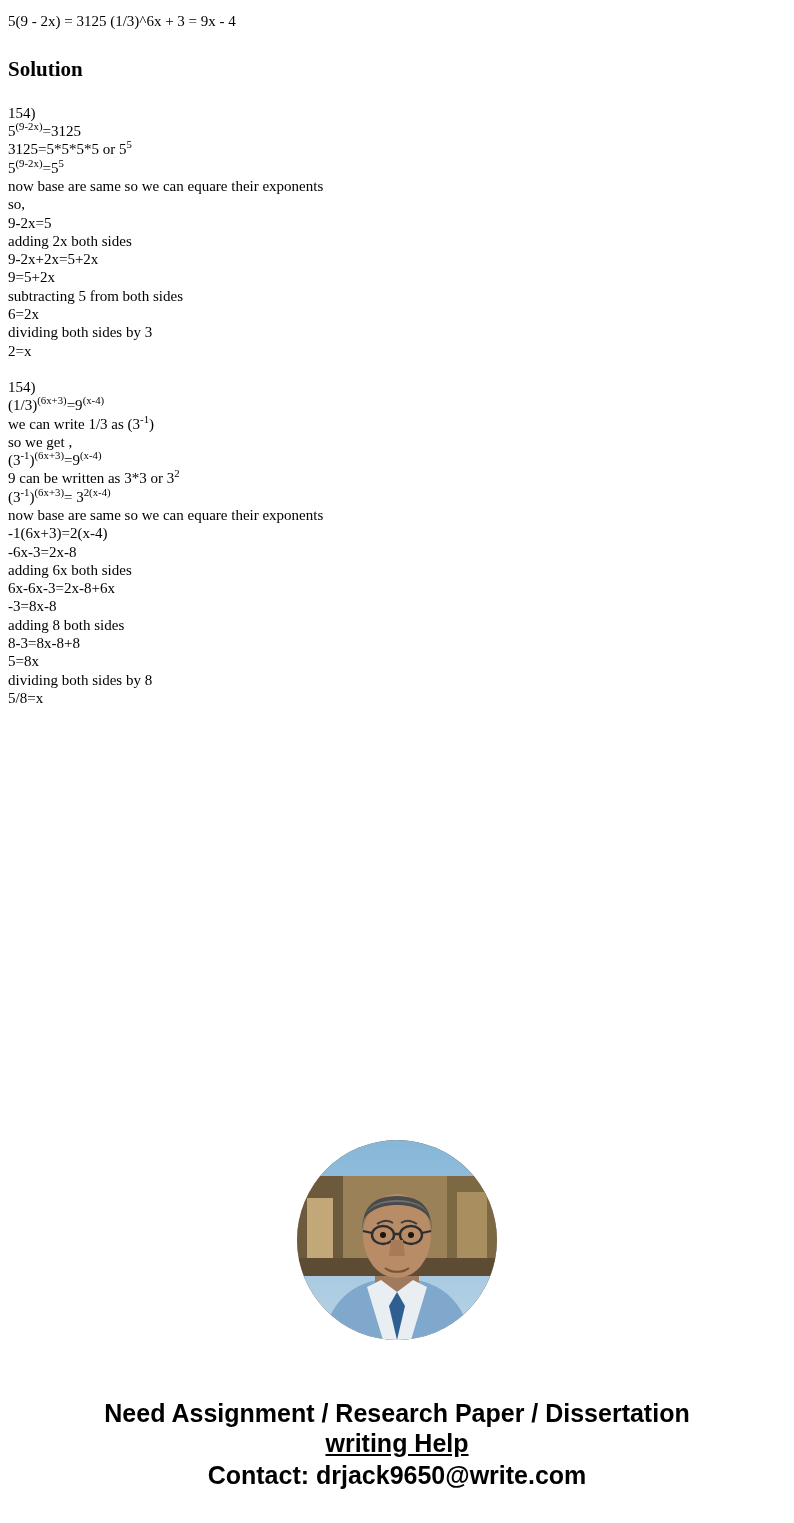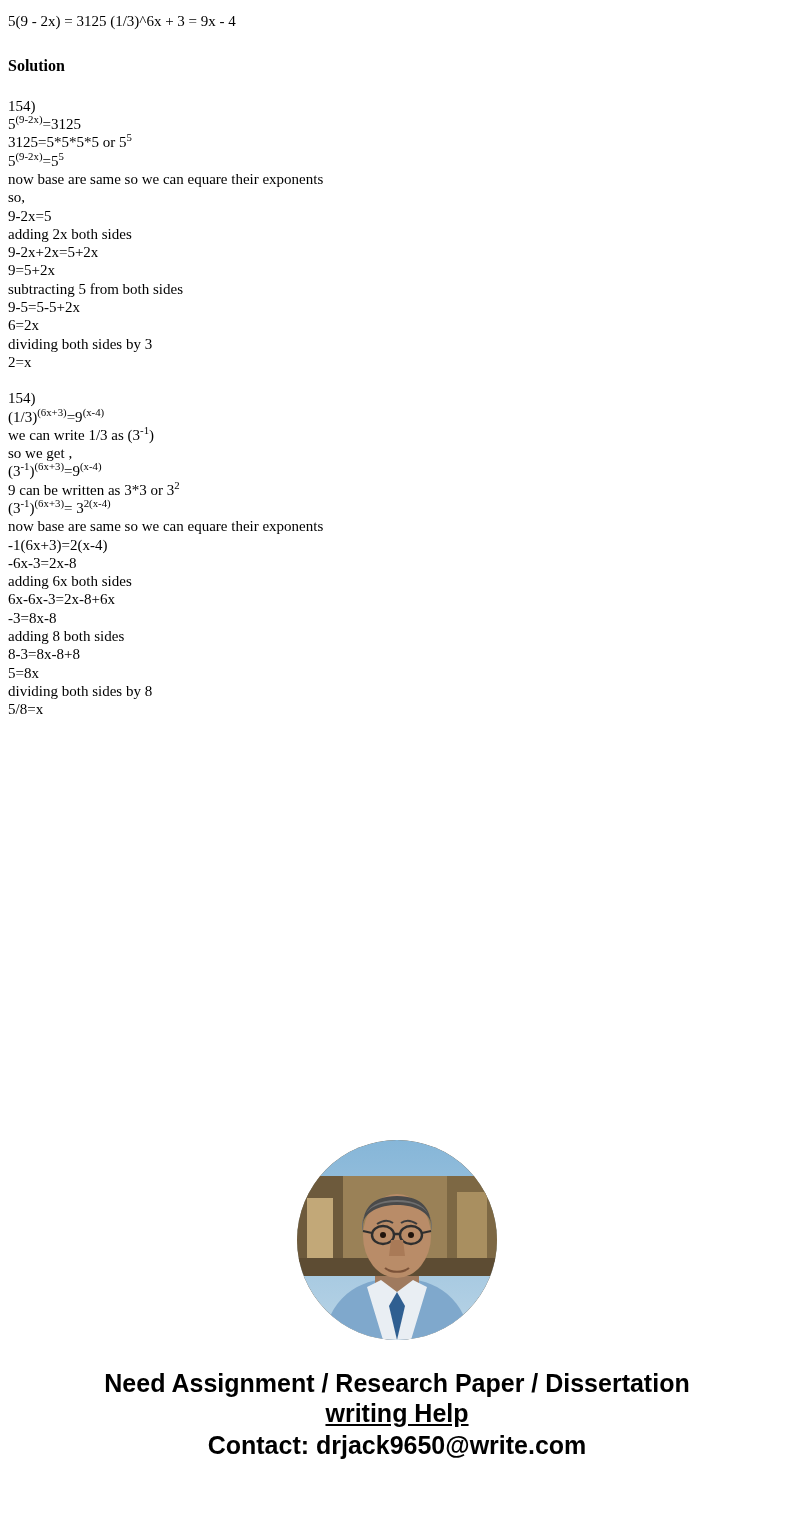--- a/index.html
+++ b/index.html
@@ -20,21 +20,21 @@
     box-sizing: border-box;
     padding: 8px 8px 0 8px;
     position: relative;
   }
   .question {
     font-size: 15px;
     line-height: 1.25;
     margin: 4px 0 0 0;
   }
   .solution-heading {
-    font-size: 16px;
+    font-size: 21px;
     font-weight: bold;
     margin: 26px 0 0 0;
   }
   .block {
     margin-top: 22px;
   }
   .line {
     font-size: 15px;
     line-height: 1.22;
     min-height: 18px;
@@ -61,21 +61,21 @@
     border-radius: 50%;
     margin: 0 auto;
     overflow: hidden;
     position: relative;
     background: #6f6a5e;
   }
   .avatar svg {
     display: block;
   }
   .promo {
-    margin-top: 28px;
+    margin-top: 58px;
     font-family: "Liberation Sans", sans-serif;
     font-weight: bold;
     font-size: 25px;
     line-height: 1.2;
     color: #000000;
   }
   .promo .l2 {
     display: block;
     text-decoration: underline;
   }
@@ -99,21 +99,20 @@
         <div class="line"><span>5</span><sup>(9-2x)</sup><span>=3125</span></div>
         <div class="line"><span>3125=5*5*5*5 or 5</span><sup>5</sup></div>
         <div class="line"><span>5</span><sup>(9-2x)</sup><span>=5</span><sup>5</sup></div>
         <div class="line"><span>now base are same so we can equare their exponents</span></div>
         <div class="line"><span>so,</span></div>
         <div class="line"><span>9-2x=5</span></div>
         <div class="line"><span>adding 2x both sides</span></div>
         <div class="line"><span>9-2x+2x=5+2x</span></div>
         <div class="line"><span>9=5+2x</span></div>
         <div class="line"><span>subtracting 5 from both sides</span></div>
-        <div class="line"><span>9-5=5-5+2x</span></div>
         <div class="line"><span>6=2x</span></div>
         <div class="line"><span>dividing both sides by 3</span></div>
         <div class="line"><span>2=x</span></div>
       </div>
   </div>
 
   <div class="spacer"></div>
 
   <div>
     <div class="line">154)</div>

